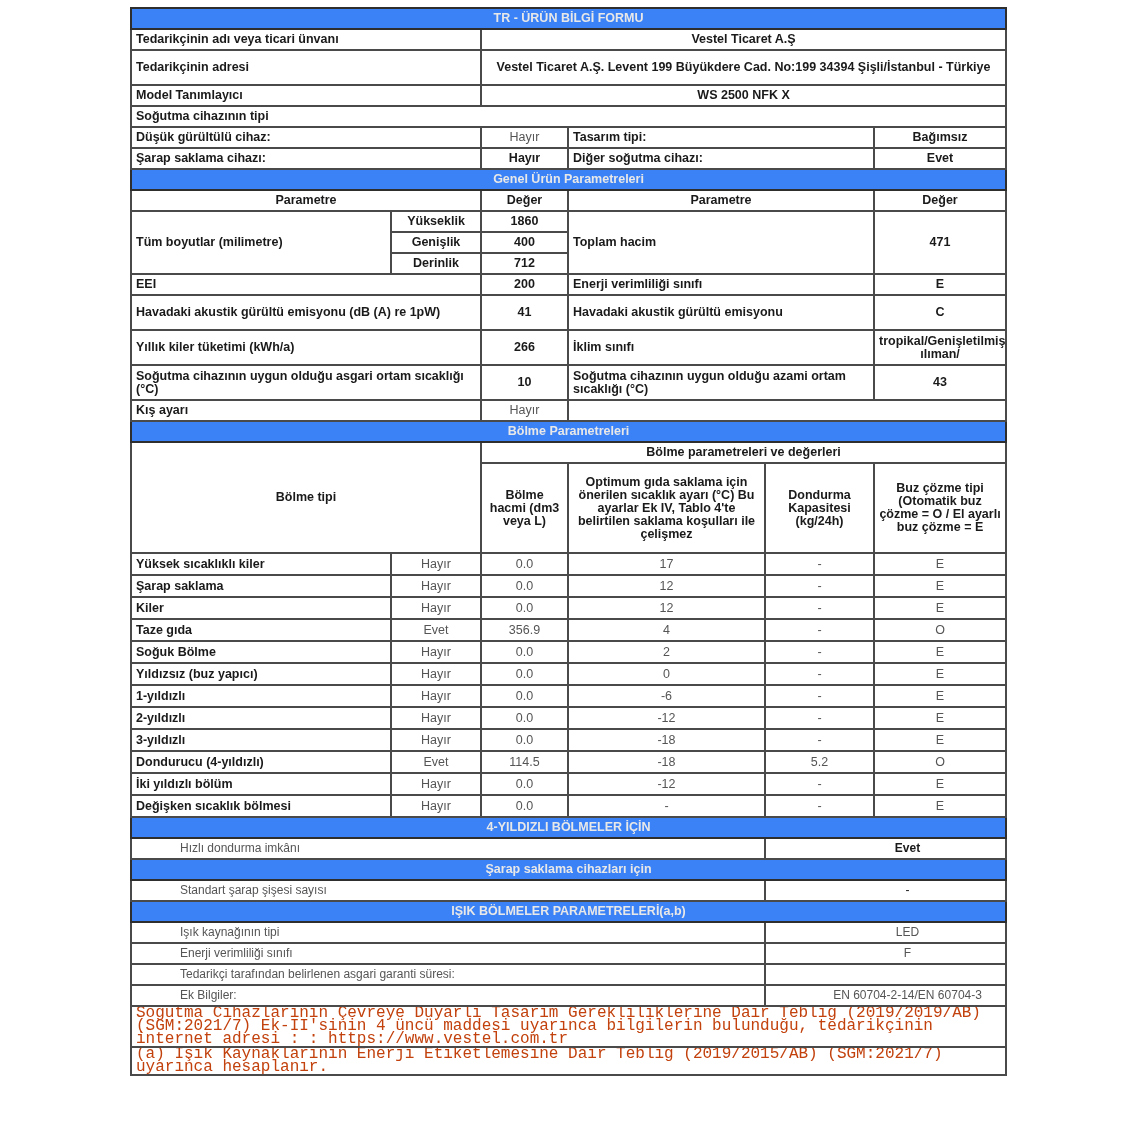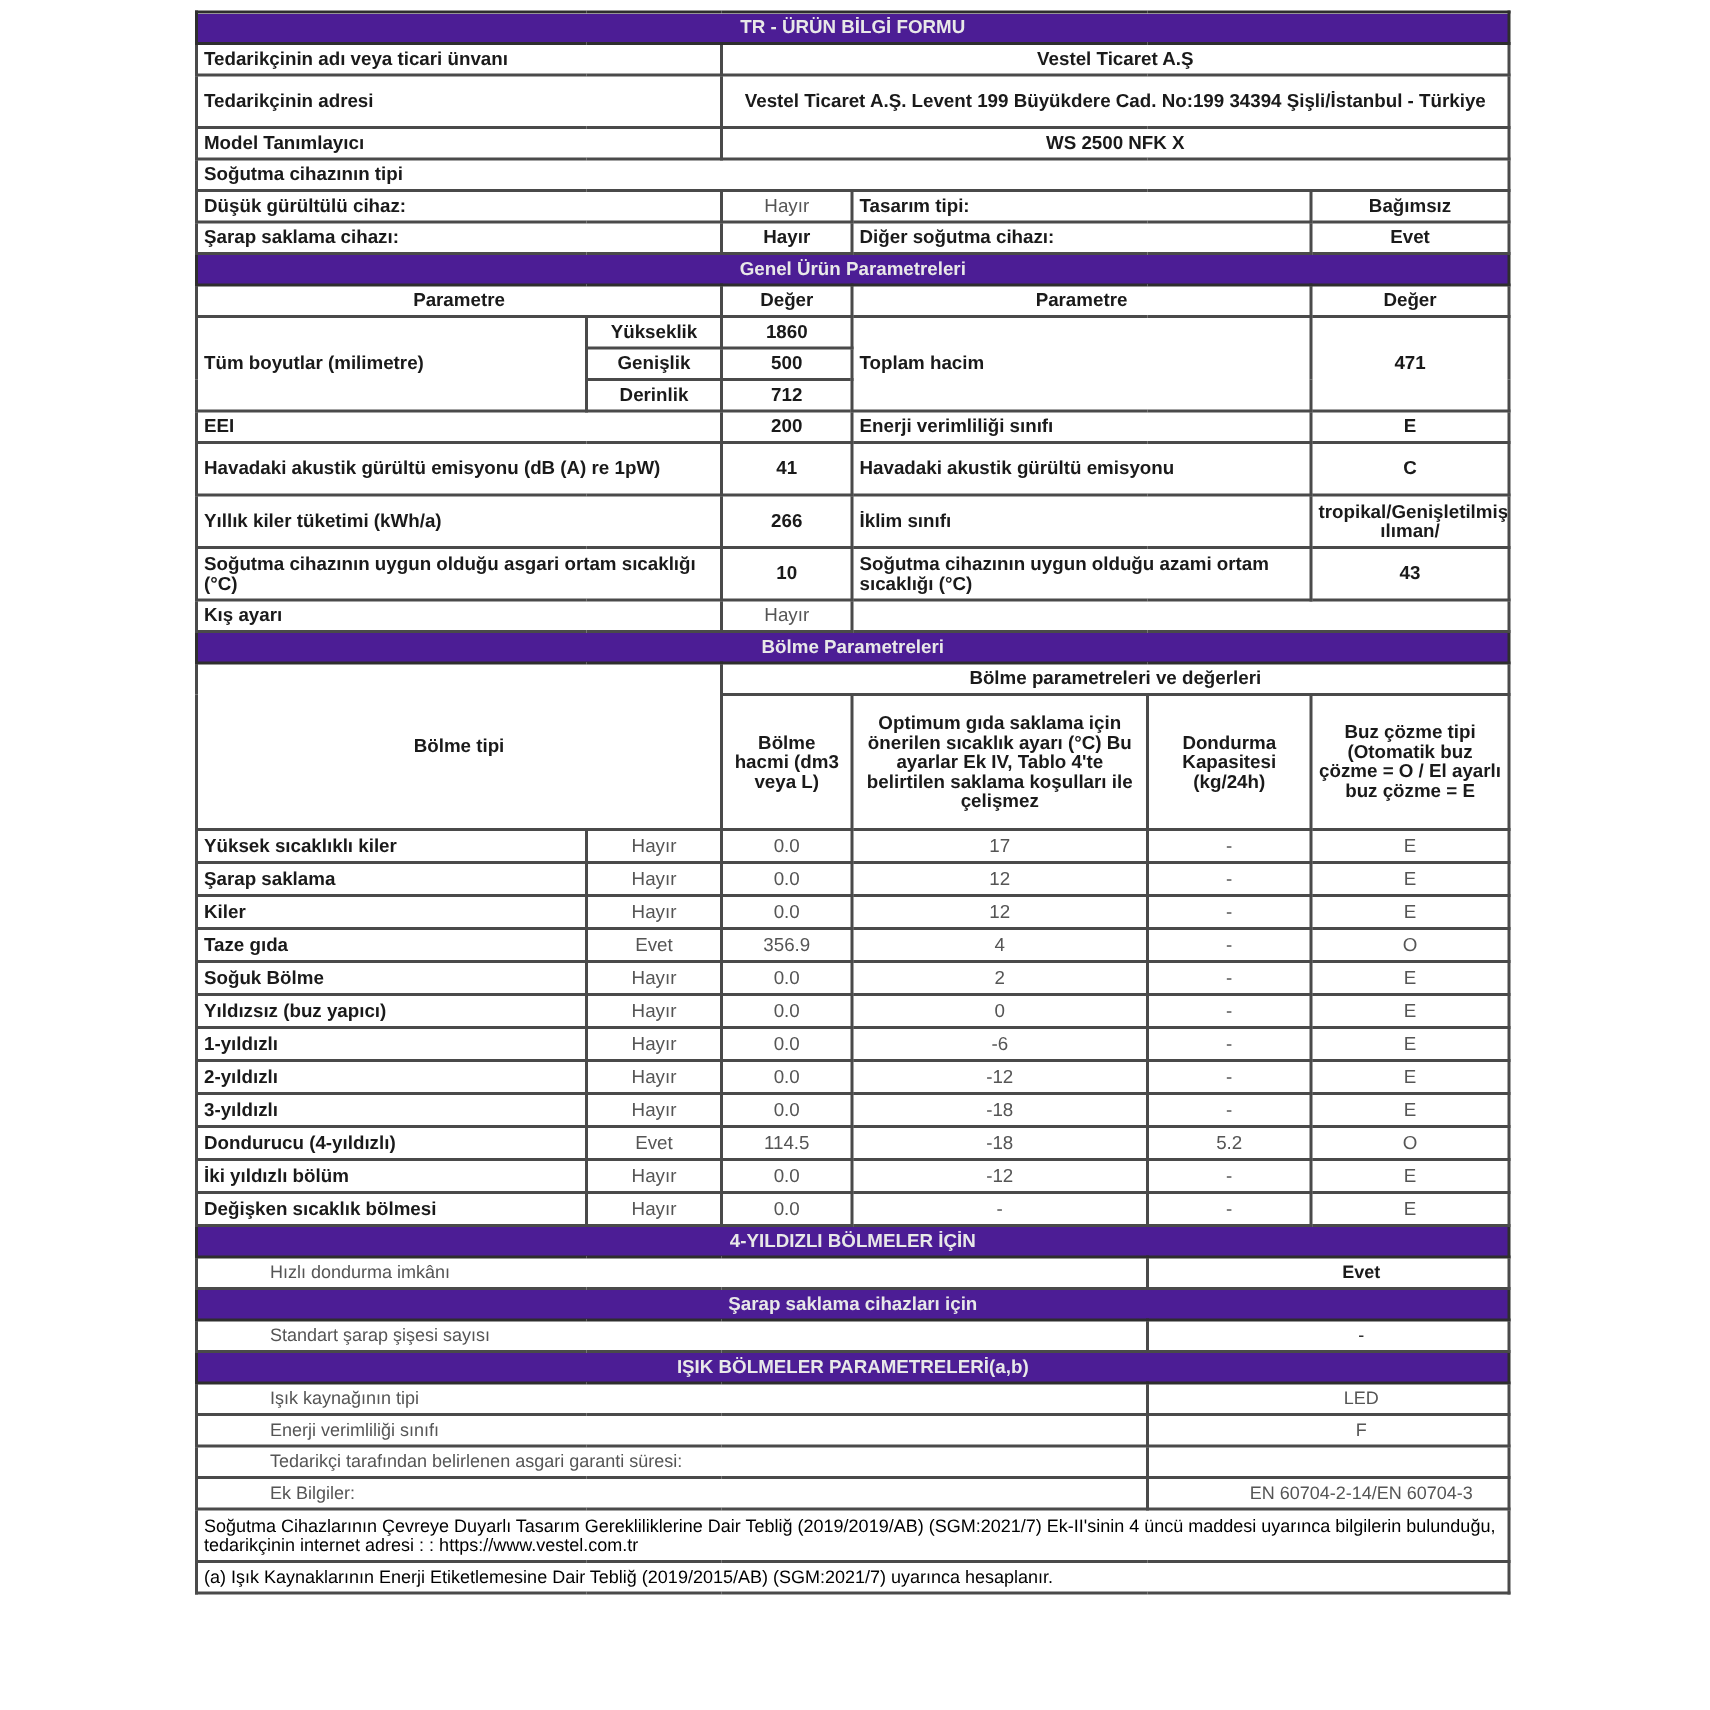--- a/index.html
+++ b/index.html
@@ -4,27 +4,27 @@
 <style>
   html, body { margin:0; padding:0; background:#ffffff; }
   body { width:1140px; height:1140px; position:relative; overflow:hidden;
          font-family:"Liberation Sans", sans-serif; color:#1a1a1a; }
   #sheet { position:absolute; left:130px; top:7px; width:875px; }
   table { border-collapse:collapse; width:875px; table-layout:fixed; }
   td { border:2px solid #4a4a4a; padding:0 4px; font-size:12.5px; line-height:13px;
        overflow:hidden; vertical-align:middle; }
   .b { font-weight:bold; }
   .c { text-align:center; }
-  .hdr td { background:#4c1d95; color:#e8e8e8; text-align:center; font-weight:bold;
+  .hdr td { background:#3b82f6; color:#e8e8e8; text-align:center; font-weight:bold;
             border-color:#2e2e2e; font-size:12.5px; }
   .light { color:#555; font-weight:normal; }
   .r22 td { height:19px; }
   .r23 td { height:20px; }
   .small td { font-size:12px;padding-left:48px; }
-  .note td { font-size:12px; color:#000000; }
+  .note td { font-size:16px; color:#c2410c;font-family:Liberation Mono, monospace; }
 </style>
 </head>
 <body>
 
 <div id="sheet">
 <table>
   <colgroup>
     <col style="width:260px">
         <col style="width:90px">
         <col style="width:87px">
@@ -77,21 +77,21 @@
   </tr>
   <tr class="r22">
     <td rowspan="3" class="b">Tüm boyutlar (milimetre)</td>
     <td class="b c">Yükseklik</td>
     <td class="b c">1860</td>
     <td rowspan="3" colspan="2" class="b">Toplam hacim</td>
     <td rowspan="3" class="b c">471</td>
   </tr>
   <tr class="r22">
     <td class="b c">Genişlik</td>
-    <td class="b c">500</td>
+    <td class="b c">400</td>
   </tr>
   <tr class="r22">
     <td class="b c">Derinlik</td>
     <td class="b c">712</td>
   </tr>
   <tr class="r22">
     <td colspan="2" class="b">EEI</td>
     <td class="b c">200</td>
     <td colspan="2" class="b">Enerji verimliliği sınıfı</td>
     <td class="b c">E</td>

